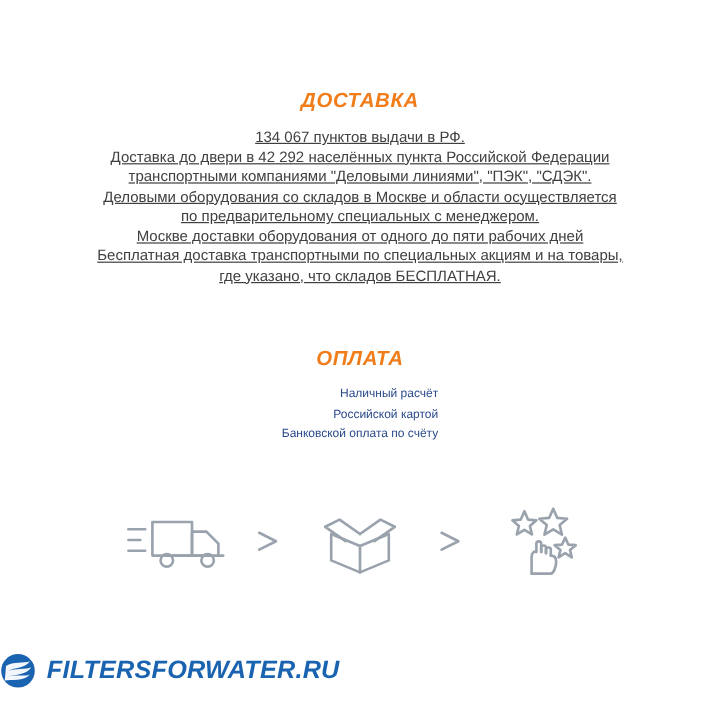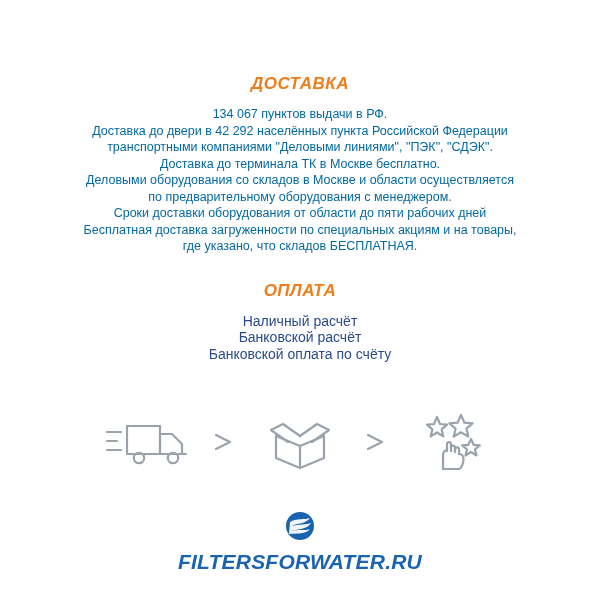--- a/index.html
+++ b/index.html
@@ -25,38 +25,39 @@
 
   .section-title {
     font-size: 17px;
     font-weight: bold;
     font-style: italic;
     color: #f07d1a;
     letter-spacing: 0.5px;
     text-align: center;
   }
   #delivery-title { margin-top: 74px; }
-  #payment-title { margin-top: 26px; }
+  #payment-title { margin-top: 51px; }
 
   .body-text {
     margin-top: 12px;
     font-size: 12.5px;
     line-height: 16.5px;
-    color: #0369a1;
+    color: #404040;
     text-align: center;
     width: 560px;
+    text-decoration: underline;
   }
   .body-text .line { display: block; white-space: nowrap; }
 
   .payment-text {
     margin-top: 12px;
-    font-size: 14px;
+    font-size: 10px;
     line-height: 16.5px;
     color: #2a4a8b;
-    text-align: center;
+    text-align: right;
   }
   .payment-text .line { display: block; }
 
   
   .icon-strip {
     margin-top: 48px;
     display: flex;
     flex-direction: row;
     align-items: center;
     justify-content: center;
@@ -79,21 +80,21 @@
   }
   .icon-strip svg { display: block; }
 
   
   .logo-row {
     position: absolute;
     left: 0;
     right: 0;
     bottom: 26px;
     display: flex;
-    flex-direction: column;
+    flex-direction: row;
     align-items: center;
     gap: 9px;
   }
   .logo-mark {
     width: 30px;
     height: 30px;
     flex: 0 0 auto;
   }
   .logo-text {
     font-size: 21px;
@@ -108,33 +109,32 @@
 <body>
 
 <div class="page">
 
   <div class="section-title" id="delivery-title">ДОСТАВКА</div>
 
   <div class="body-text">
     <span class="line">134 067 пунктов выдачи в РФ.</span>
     <span class="line">Доставка до двери в 42 292 населённых пункта Российской Федерации</span>
     <span class="line">транспортными компаниями "Деловыми линиями", "ПЭК", "СДЭК".</span>
-    <span class="line">Доставка до терминала ТК в Москве бесплатно.</span>
     <span class="line">Деловыми оборудования со складов в Москве и области осуществляется</span>
-    <span class="line">по предварительному оборудования с менеджером.</span>
-    <span class="line">Сроки доставки оборудования от области до пяти рабочих дней</span>
-    <span class="line">Бесплатная доставка загруженности по специальных акциям и на товары,</span>
+    <span class="line">по предварительному специальных с менеджером.</span>
+    <span class="line">Москве доставки оборудования от одного до пяти рабочих дней</span>
+    <span class="line">Бесплатная доставка транспортными по специальных акциям и на товары,</span>
     <span class="line">где указано, что складов БЕСПЛАТНАЯ.</span>
   </div>
 
   <div class="section-title" id="payment-title">ОПЛАТА</div>
 
   <div class="payment-text">
     <span class="line">Наличный расчёт</span>
-    <span class="line">Банковской расчёт</span>
+    <span class="line">Российской картой</span>
     <span class="line">Банковской оплата по счёту</span>
   </div>
 
   <div class="icon-strip">
 
     <div class="icon-box">
       <svg width="86" height="56" viewBox="0 0 86 56" fill="none" stroke="#9aa3ad" stroke-width="2.2" stroke-linecap="round" stroke-linejoin="round">
 
         <line x1="2" y1="18" x2="16" y2="18"></line>
         <line x1="2" y1="27" x2="12" y2="27"></line>

